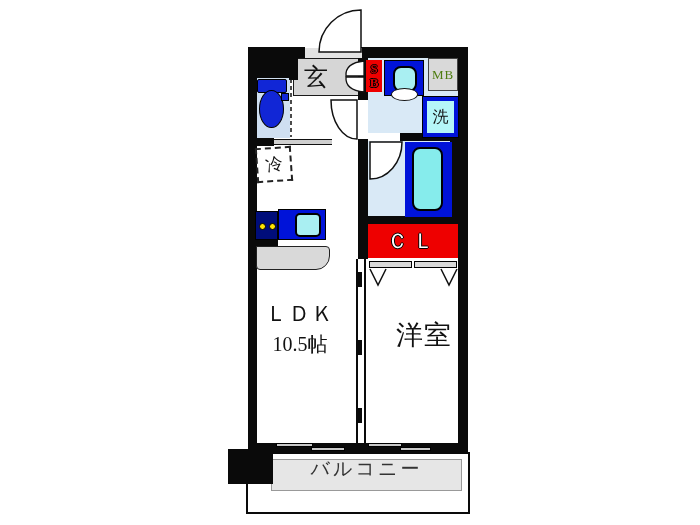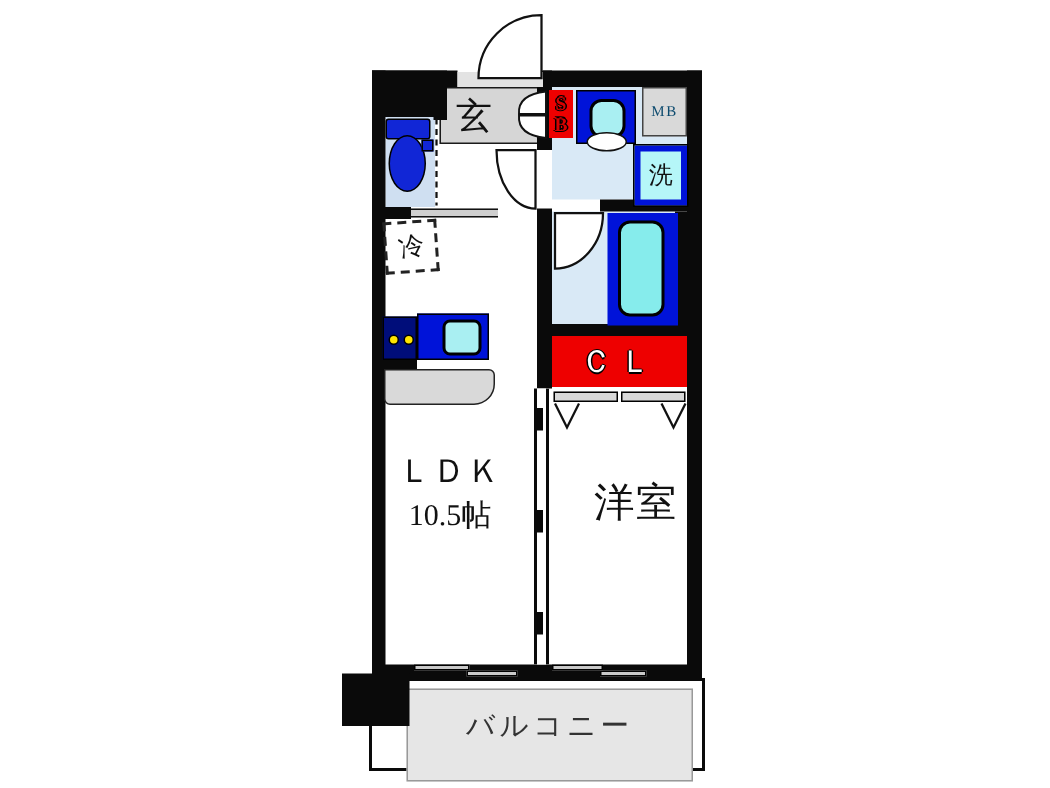--- a/index.html
+++ b/index.html
@@ -33,21 +33,21 @@
   <div class="wall" style="left:400px;top:133px;width:58px;height:8px;"></div>
   <div class="wall" style="left:450px;top:141px;width:8px;height:75px;"></div>
   <div class="wall" style="left:368px;top:216px;width:90px;height:8px;"></div>
   <div class="wall" style="left:255px;top:240px;width:23px;height:7px;"></div>
 
   <div class="abs" style="left:305px;top:48px;width:57px;height:10px;background:#e3e3e3;"></div>
   <div class="abs" style="left:274px;top:139px;width:58px;height:6px;background:#cfcfcf;border-top:1px solid #111;border-bottom:1px solid #111;"></div>
 
   <div class="abs" style="left:428px;top:58px;width:30px;height:33px;background:#d9d9d9;border:1px solid #444;
               display:flex;align-items:center;justify-content:center;">
-    <span class="label" style="font-size:10px;color:#0c4a6e;letter-spacing:1px;">MB</span>
+    <span class="label" style="font-size:13px;color:#4d7c0f;letter-spacing:1px;">MB</span>
   </div>
 
   <div class="abs" style="left:366px;top:60px;width:16px;height:32px;background:#ee0000;
               display:flex;flex-direction:column;align-items:center;justify-content:center;line-height:14px;">
     <span style="font-size:13px;font-weight:bold;color:#d80000;text-shadow:-1px 0 #000,1px 0 #000,0 -1px #000,0 1px #000;">S</span>
     <span style="font-size:13px;font-weight:bold;color:#d80000;text-shadow:-1px 0 #000,1px 0 #000,0 -1px #000,0 1px #000;">B</span>
   </div>
 
   <div class="abs" style="left:384px;top:60px;width:40px;height:36px;background:#0013d9;border:1px solid #000;"></div>
   <div class="abs" style="left:393px;top:66px;width:24px;height:26px;background:#a9eff2;border:2px solid #000;border-radius:8px;"></div>
@@ -88,21 +88,21 @@
   <div class="abs" style="left:358px;top:272px;width:4px;height:15px;background:#0a0a0a;"></div>
   <div class="abs" style="left:358px;top:340px;width:4px;height:15px;background:#0a0a0a;"></div>
   <div class="abs" style="left:358px;top:408px;width:4px;height:15px;background:#0a0a0a;"></div>
 
   <div class="abs" style="left:276px;top:443px;width:37px;height:4px;background:#c9c9c9;border:1px solid #000;"></div>
   <div class="abs" style="left:311px;top:447px;width:34px;height:4px;background:#c9c9c9;border:1px solid #000;"></div>
   <div class="abs" style="left:368px;top:443px;width:34px;height:4px;background:#c9c9c9;border:1px solid #000;"></div>
   <div class="abs" style="left:400px;top:447px;width:31px;height:4px;background:#c9c9c9;border:1px solid #000;"></div>
 
   <div class="abs" style="left:246px;top:452px;width:224px;height:62px;background:#fff;border:2px solid #0a0a0a;"></div>
-  <div class="abs" style="left:271px;top:459px;width:191px;height:62px;background:#e6e6e6;border:1px solid #999;
+  <div class="abs" style="left:271px;top:459px;width:191px;height:32px;background:#e6e6e6;border:1px solid #999;
               display:flex;align-items:center;justify-content:center;padding-bottom:12px;">
     <span style="font-size:19px;letter-spacing:3px;color:#333;">バルコニー</span>
   </div>
   <div class="wall" style="left:228px;top:449px;width:45px;height:35px;"></div>
 
   <svg class="overlay" width="700" height="525" viewBox="0 0 700 525">
     <path d="M361,52 L361,10 A42,42 0 0 0 319,52 Z" fill="#fff" stroke="#111" stroke-width="1.5"></path>
     <path d="M357,100 L331,100 A26,39 0 0 0 357,139 Z" fill="#fff" stroke="#111" stroke-width="1.5"></path>
     <path d="M370,142 L402,142 A32,37 0 0 1 370,179 Z" fill="#fff" stroke="#111" stroke-width="1.5"></path>
     <path d="M364,61 Q345,63 346,76 L364,76 Z" fill="#fff" stroke="#111" stroke-width="1.3"></path>

